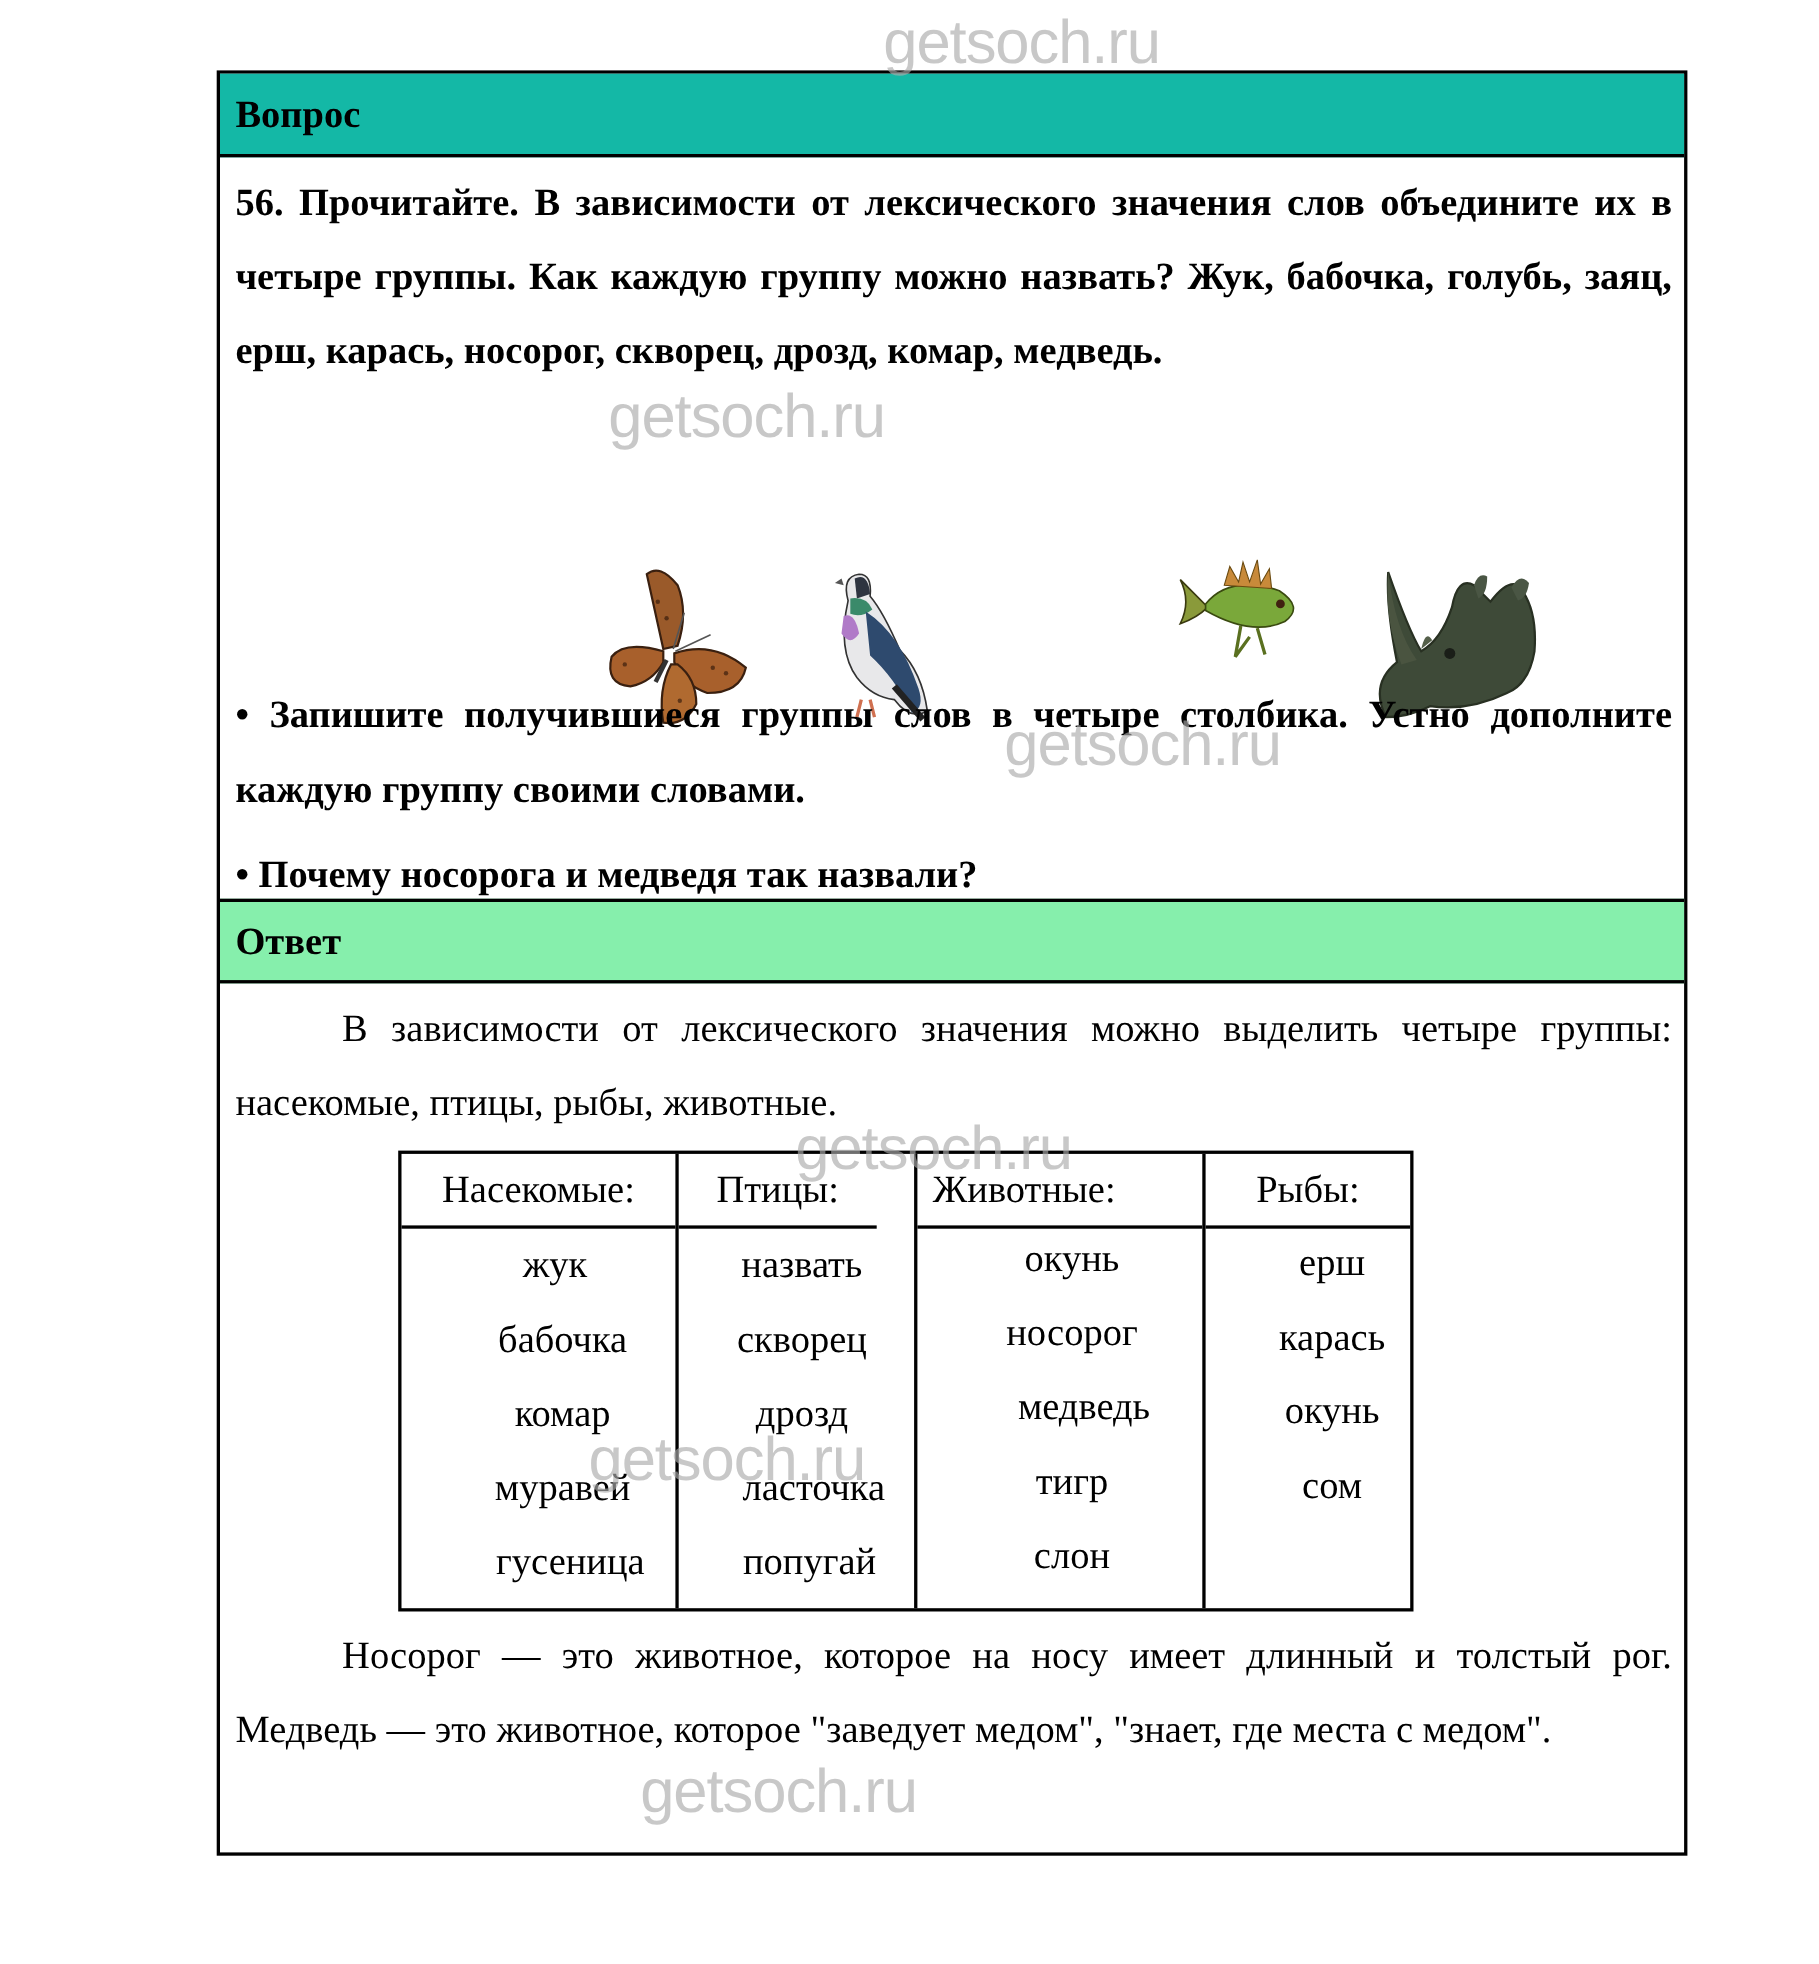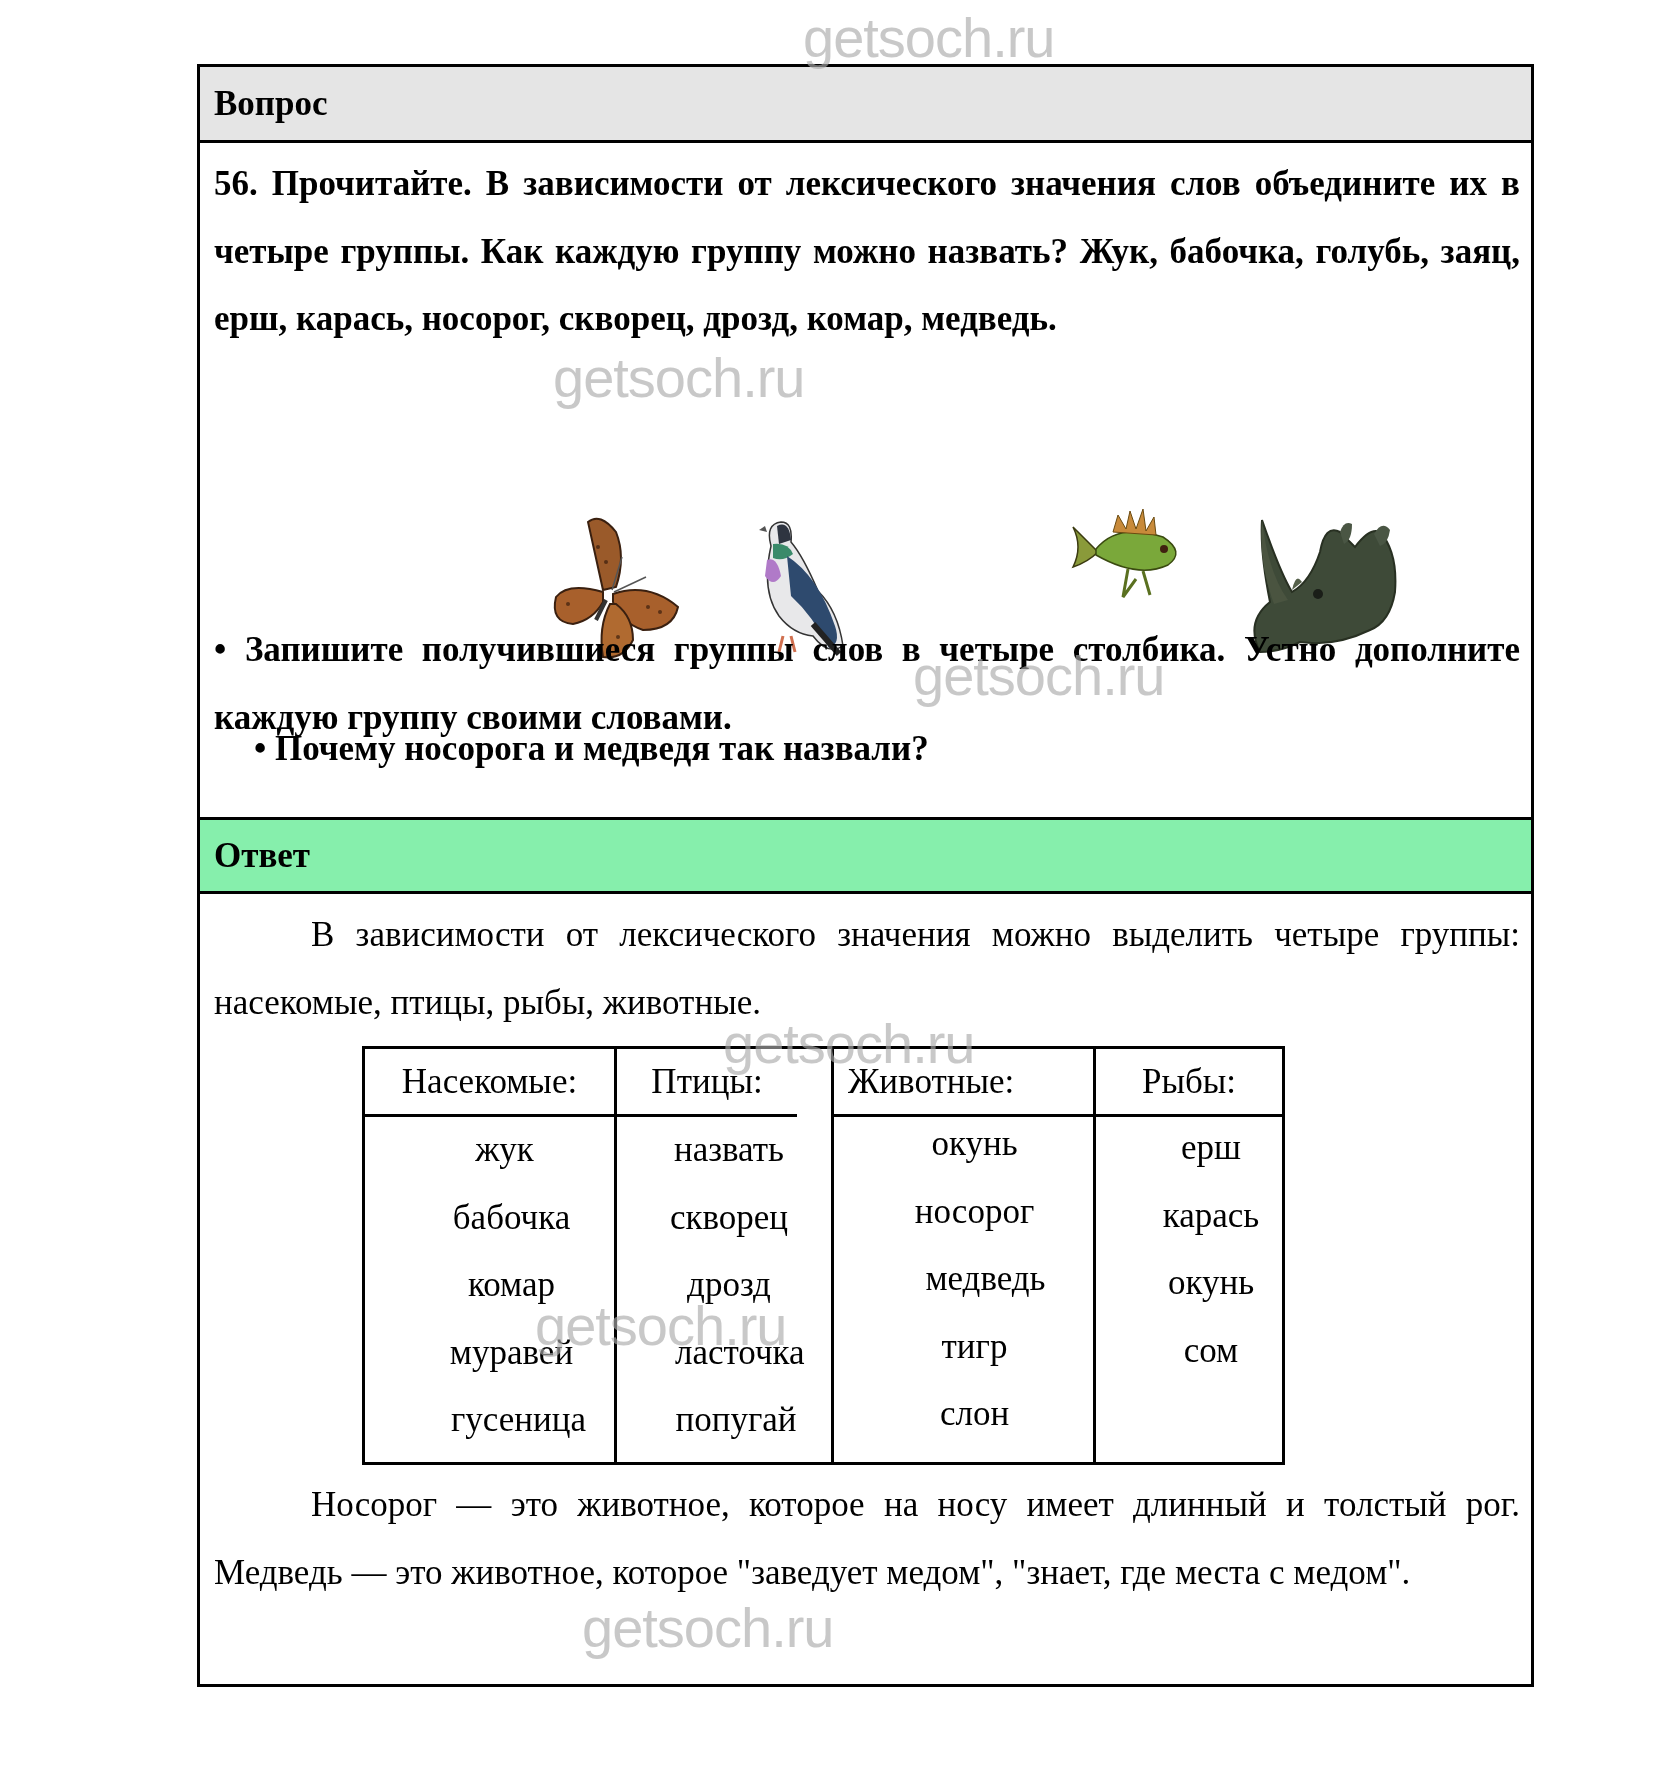--- a/index.html
+++ b/index.html
@@ -31,21 +31,21 @@
       box-sizing: border-box;
       font-weight: bold;
       font-size: 35px;
       padding-left: 14px;
       display: flex;
       align-items: center;
     }
     .hdr-q {
       top: 0;
       height: 76px;
-      background: #e5e5e5;
+      background: #14b8a6;
       border-bottom: 3px solid #000;
     }
     .hdr-a {
       top: 750px;
       height: 77px;
       background: #86efac;
       border-top: 3px solid #000;
       border-bottom: 3px solid #000;
     }
     .para {
@@ -54,21 +54,21 @@
       width: 1306px;
       font-size: 35px;
       line-height: 67.5px;
       text-align: justify;
       text-align-last: auto;
       margin: 0;
     }
     .bold { font-weight: bold; }
     .q-text { top: 83px; }
     .b1 { top: 549px; }
-    .b2 { top: 648px; margin-left: 40px; }
+    .b2 { top: 694px; }
     .a-text { top: 834px; text-indent: 97px; }
     .a-text2 { top: 1404px; text-indent: 97px; }
 
     .pics {
       position: absolute;
       left: 323px;
       top: 361px;
       width: 690px;
       height: 175px;
     }

